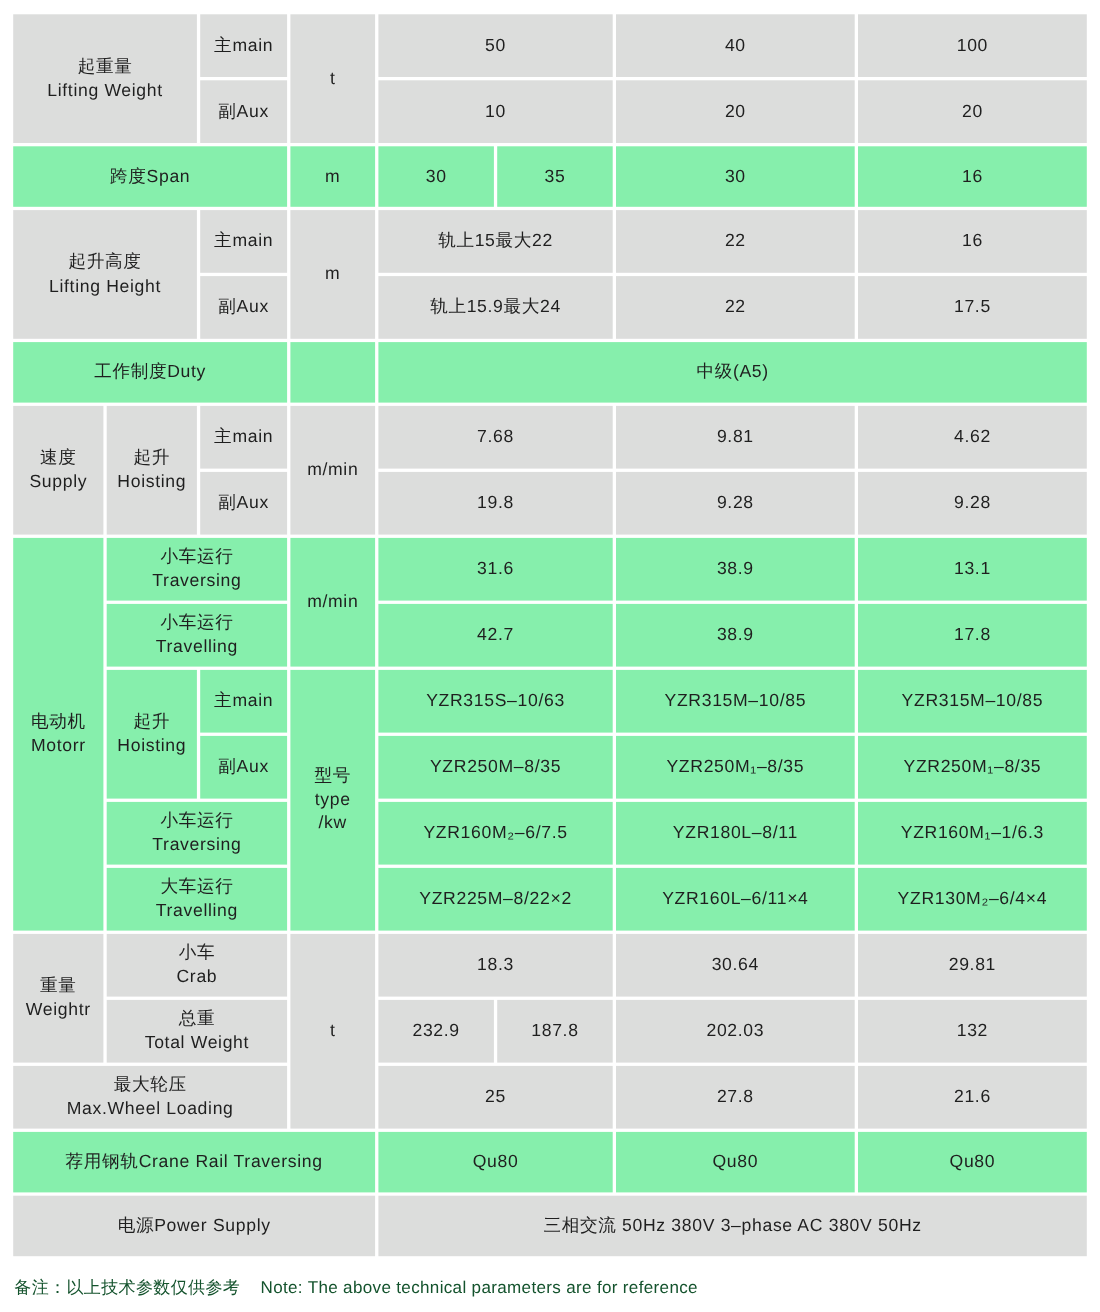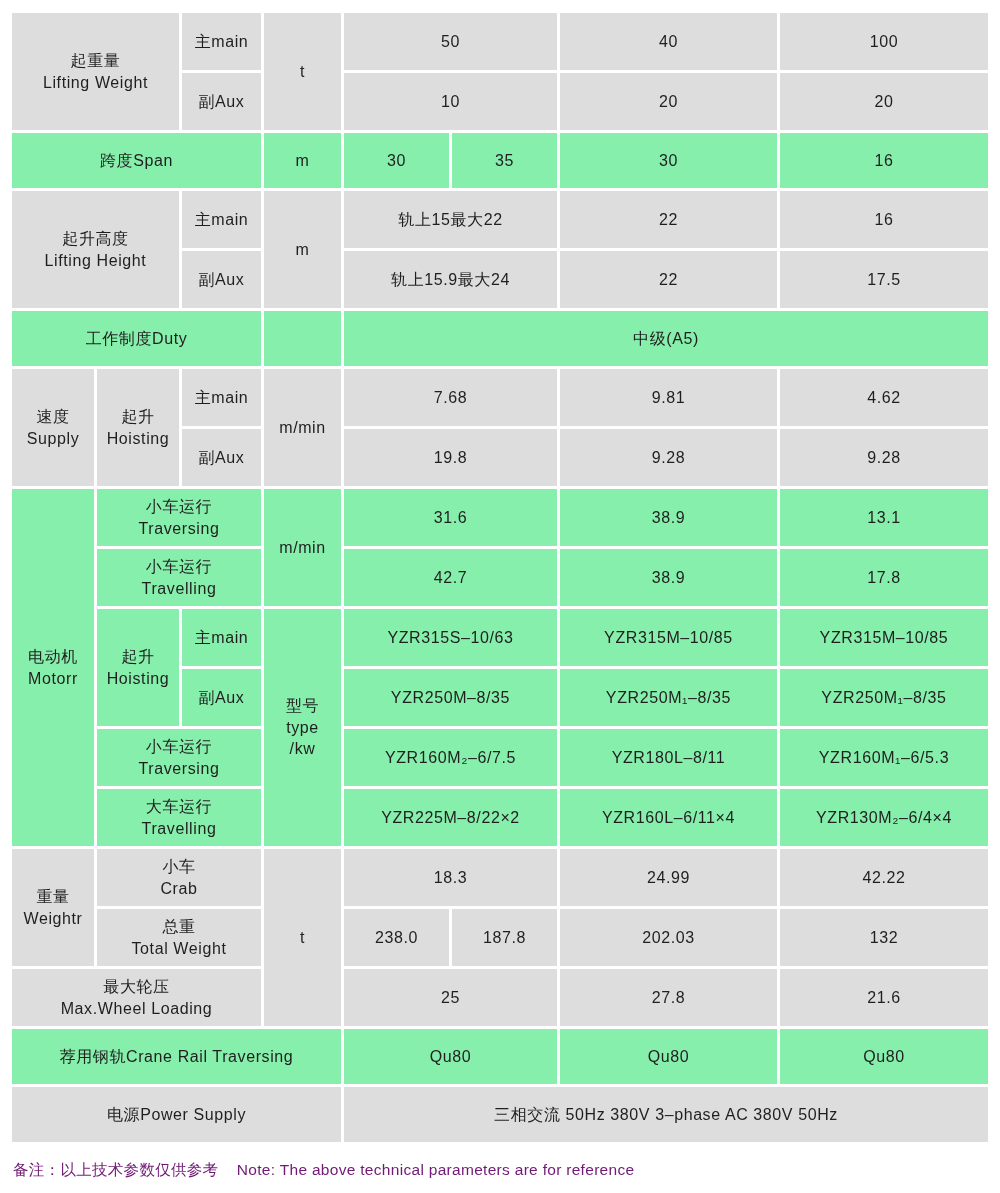--- a/index.html
+++ b/index.html
@@ -35,21 +35,21 @@
   td.dark{background:#86efac;}
   tr{height:57px;}
   tr.short{height:55px;}
   .footer-note{
     position:absolute;
     left:13px;
     top:1160px;
     font-size:15.5px;
     letter-spacing:0.3px;
     white-space:pre-wrap;
-    color:#701a75;
+    color:#14532d;
   }
 </style>
 </head>
 <body>
 
 <div class="page">
 
 <table class="spec">
   <colgroup>
     <col style="width:82px">
@@ -161,44 +161,44 @@
     <td class="dark">副Aux</td>
     <td class="dark" colspan="2">YZR250M–8/35</td>
     <td class="dark">YZR250M₁–8/35</td>
     <td class="dark">YZR250M₁–8/35</td>
   </tr>
   <tr>
     <td class="dark" colspan="2">小车运行
 Traversing</td>
     <td class="dark" colspan="2">YZR160M₂–6/7.5</td>
     <td class="dark">YZR180L–8/11</td>
-    <td class="dark">YZR160M₁–6/5.3</td>
+    <td class="dark">YZR160M₁–1/6.3</td>
   </tr>
   <tr>
     <td class="dark" colspan="2">大车运行
 Travelling</td>
     <td class="dark" colspan="2">YZR225M–8/22×2</td>
     <td class="dark">YZR160L–6/11×4</td>
     <td class="dark">YZR130M₂–6/4×4</td>
   </tr>
 
   <tr>
     <td class="light" rowspan="2">重量
 Weightr</td>
     <td class="light" colspan="2">小车
 Crab</td>
     <td class="light" rowspan="3">t</td>
     <td class="light" colspan="2">18.3</td>
-    <td class="light">24.99</td>
-    <td class="light">42.22</td>
+    <td class="light">30.64</td>
+    <td class="light">29.81</td>
   </tr>
   <tr>
     <td class="light" colspan="2">总重
 Total Weight</td>
-    <td class="light">238.0</td>
+    <td class="light">232.9</td>
     <td class="light">187.8</td>
     <td class="light">202.03</td>
     <td class="light">132</td>
   </tr>
   <tr>
     <td class="light" colspan="3">最大轮压
 Max.Wheel Loading</td>
     <td class="light" colspan="2">25</td>
     <td class="light">27.8</td>
     <td class="light">21.6</td>

